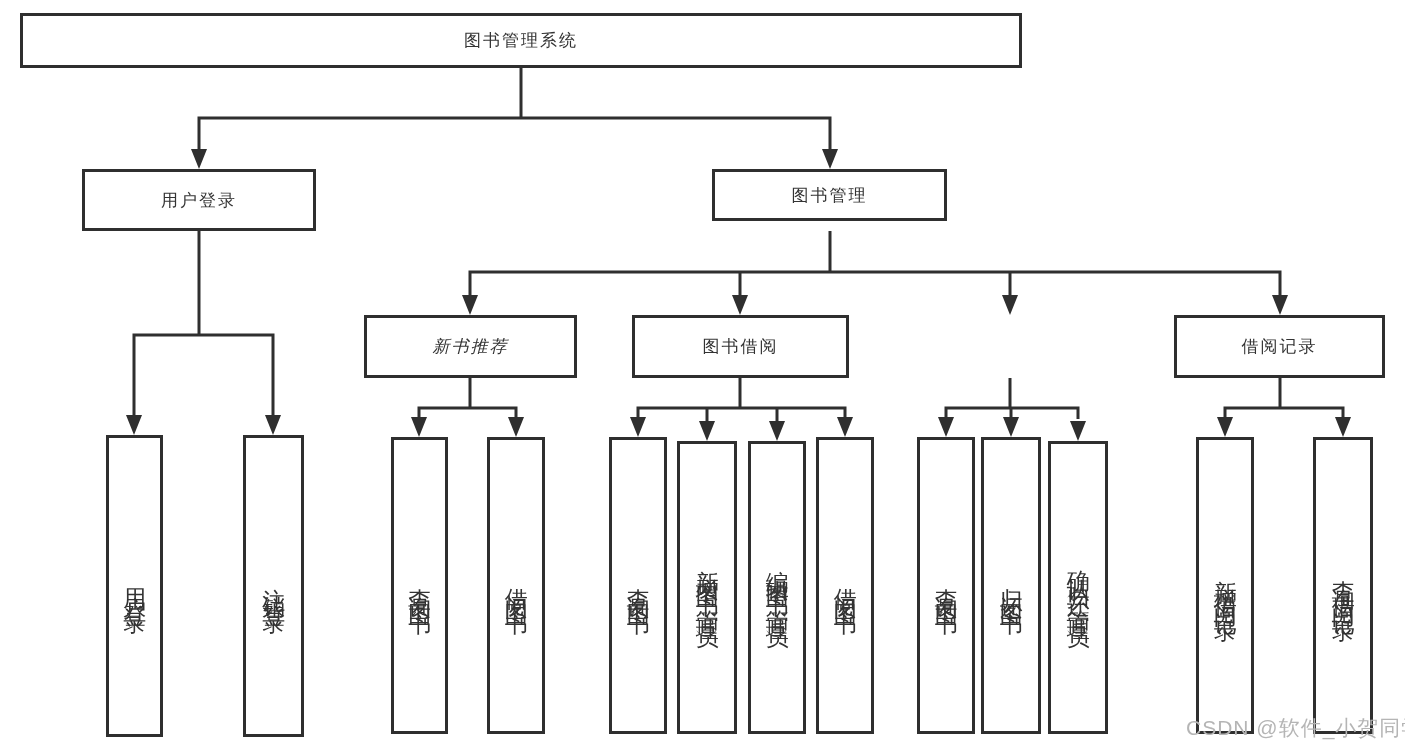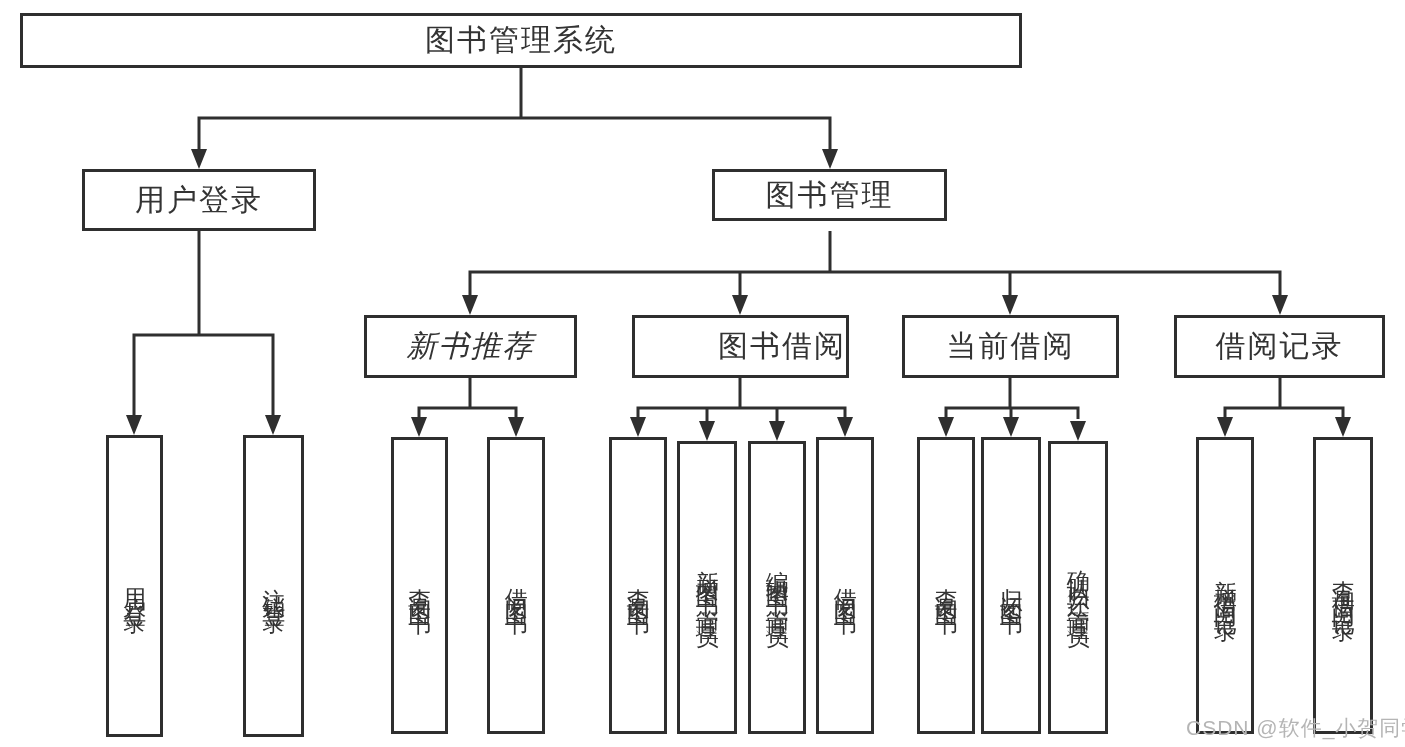--- a/index.html
+++ b/index.html
@@ -9,21 +9,21 @@
     width:1405px;height:747px;
     background:#ffffff;
     font-family:"Liberation Sans","DejaVu Sans",sans-serif;
     overflow:hidden;
   }
   #wires{position:absolute;left:0;top:0;z-index:1;}
   .hnode{
     position:absolute;box-sizing:border-box;z-index:2;
     background:#ffffff;border:3px solid #2f2f2f;
     display:flex;align-items:center;justify-content:center;
-    font-size:30px;letter-spacing:2px;color:#333333;
+    font-size:17px;letter-spacing:2px;color:#333333;
     white-space:nowrap;
   }
   .leaf{
     position:absolute;box-sizing:border-box;z-index:2;
     background:#ffffff;border:3px solid #2f2f2f;
     display:flex;align-items:center;justify-content:center;
   }
   .vtext{
     writing-mode:vertical-rl;
     text-orientation:mixed;
@@ -100,25 +100,22 @@
   <div class="hnode" style="left:82px;top:169px;width:234px;height:62px;">
     <span>用户登录</span>
   </div>
   <div class="hnode" style="left:712px;top:169px;width:235px;height:52px;">
     <span>图书管理</span>
   </div>
 
   <div class="hnode" style="left:364px;top:315px;width:213px;height:63px;font-style:italic;">
     <span>新书推荐</span>
   </div>
-  <div class="hnode" style="left:632px;top:315px;width:217px;height:63px;justify-content:flex-end;">
+  <div class="hnode" style="left:632px;top:315px;width:217px;height:63px;">
     <span>图书借阅</span>
-  </div>
-  <div class="hnode" style="left:902px;top:315px;width:217px;height:63px;">
-    <span>当前借阅</span>
   </div>
   <div class="hnode" style="left:1174px;top:315px;width:211px;height:63px;">
     <span>借阅记录</span>
   </div>
 
   <div class="leaf" style="left:106px;top:435px;width:57px;height:302px;">
     <span class="vtext">用户登录</span>
   </div>
   <div class="leaf" style="left:243px;top:435px;width:61px;height:302px;">
     <span class="vtext">注销登录</span>

